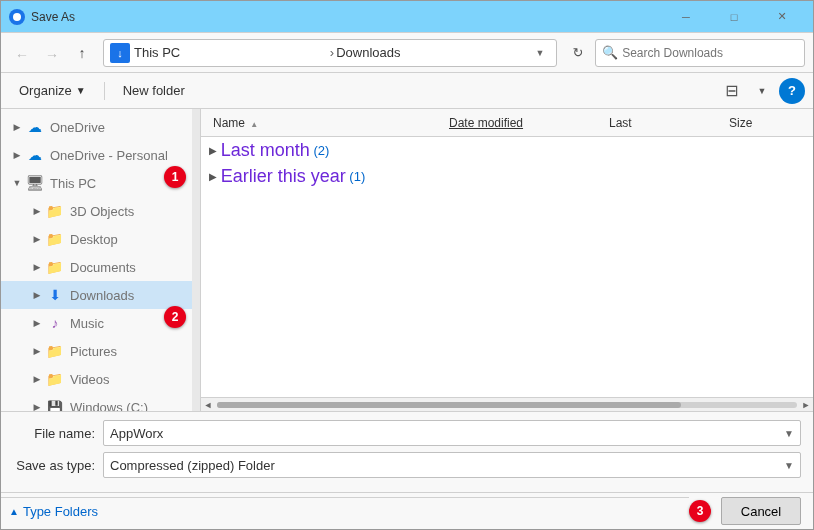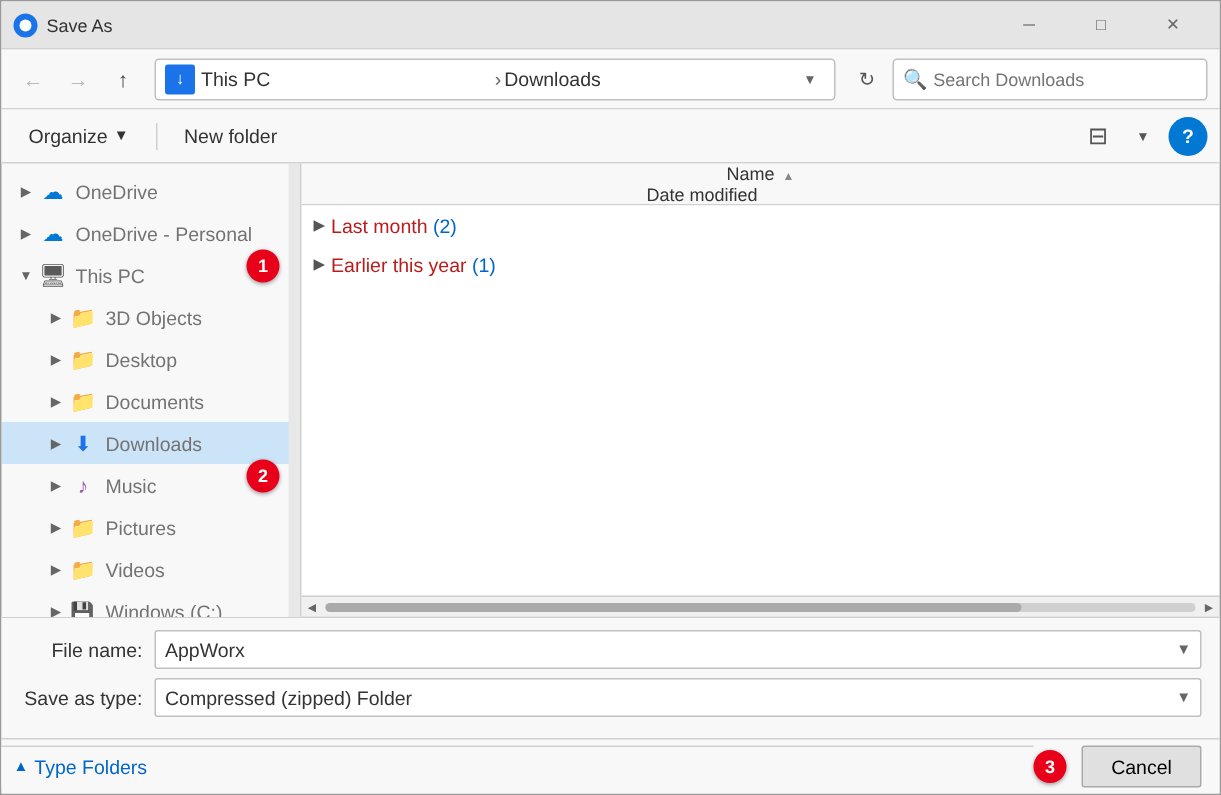--- a/index.html
+++ b/index.html
@@ -11,21 +11,21 @@
       background: #ffffff;
       border: 1px solid #999;
       display: flex;
       flex-direction: column;
       box-shadow: 0 4px 20px rgba(0,0,0,0.3);
     }
 
     
     .title-bar {
       height: 32px;
-      background: #e5e5e5;
+      background: #7dd3fc;
       display: flex;
       align-items: center;
       padding: 0 8px;
       border-bottom: 1px solid #d0d0d0;
       user-select: none;
     }
     .title-bar-icon {
       width: 16px; height: 16px; margin-right: 6px;
       background: #1a73e8;
       border-radius: 50%;
@@ -179,38 +179,37 @@
       flex-direction: column;
       overflow: hidden;
     }
     .file-header {
       height: 28px;
       border-bottom: 1px solid #d0d0d0;
       display: flex;
       align-items: center;
       background: #f8f8f8;
       padding: 0 8px;
-      flex-direction: column;
     }
     .col-name { flex: 1; font-size: 12px; color: #333; font-weight: normal; padding: 0 4px; cursor: pointer; }
-    .col-date { width: 160px; font-size: 12px; color: #333; font-weight: normal; padding: 0 4px; cursor: pointer; }
+    .col-date { width: 160px; font-size: 12px; color: #333; font-weight: normal; padding: 0 4px; cursor: pointer; text-decoration: underline; }
     .col-type { width: 120px; font-size: 12px; color: #333; font-weight: normal; padding: 0 4px; cursor: pointer; }
     .col-size { width: 80px; font-size: 12px; color: #333; font-weight: normal; padding: 0 4px; cursor: pointer; }
 
     .file-list { flex: 1; overflow-y: auto; background: white; }
     .group-row {
       height: 26px;
       display: flex;
       align-items: center;
       padding: 0 8px;
       cursor: pointer;
       background: white;
     }
     .group-expand { font-size: 10px; color: #555; margin-right: 4px; }
-    .group-label { font-size: 13px; color: #b91c1c; text-decoration: none; }
+    .group-label { font-size: 18px; color: #6d28d9; text-decoration: none; }
     .group-count { font-size: 13px; color: #0066cc; }
 
     
     .h-scrollbar {
       height: 14px;
       background: #f0f0f0;
       border-top: 1px solid #d0d0d0;
       display: flex;
       align-items: center;
     }
@@ -440,21 +439,21 @@
 
       <div class="file-header">
         <div class="col-name">
           <span>Name</span>
           <span style="font-size:8px;margin-left:2px;color:#888;">▲</span>
         </div>
         <div class="col-date">
           <span>Date modified</span>
         </div>
         <div class="col-type">
-          <span>Type</span>
+          <span>Last</span>
         </div>
         <div class="col-size">
           <span>Size</span>
         </div>
       </div>
 
       <div class="file-list">
 
         <div class="group-row">
           <span class="group-expand">▶</span>

